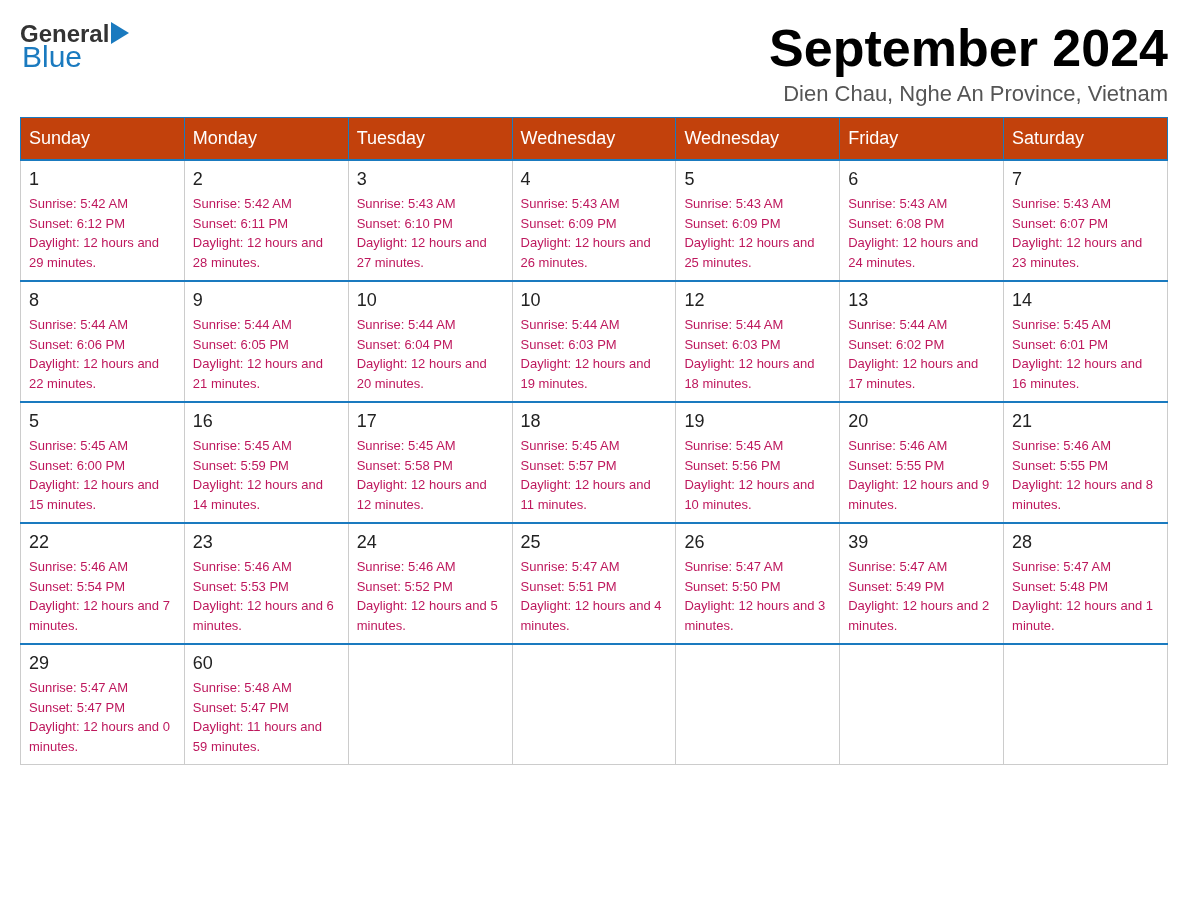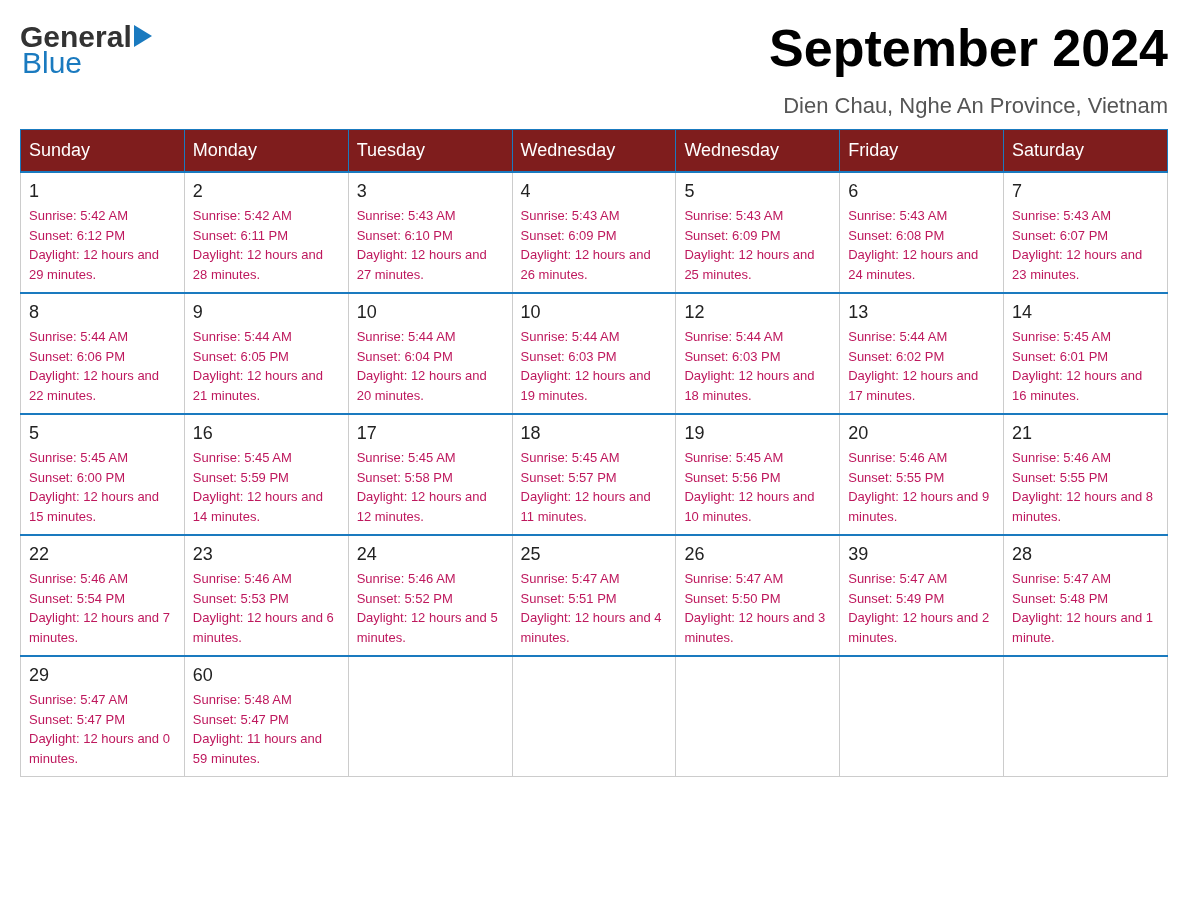--- a/index.html
+++ b/index.html
@@ -21,29 +21,29 @@
     }
     .month-title {
       font-size: 52px;
       font-weight: bold;
       color: #000000;
       line-height: 1.1;
     }
     .location-subtitle {
       font-size: 22px;
       color: #555;
-      margin-top: 16px;
+      margin-top: 4px;
     }
     .calendar {
       width: 100%;
       border-collapse: collapse;
       margin-top: 10px;
     }
     .calendar th {
-      background-color: #7f1d1d;
+      background-color: #c2410c;
       color: white;
       padding: 10px 8px;
       text-align: left;
       font-size: 18px;
       font-weight: normal;
       border: 1px solid #1a7abf;
     }
     .calendar td {
       vertical-align: top;
       padding: 8px;
@@ -80,21 +80,21 @@
       align-items: center;
     }
   </style>
 </head>
 <body>
 
 <div class="header">
   <div class="logo-container">
     <div>
       <div style="display:flex; align-items:center;">
-        <span style="font-size:30px; font-weight:bold; color:#333;">General</span>
+        <span style="font-size:24px; font-weight:bold; color:#333;">General</span>
         <span style="display:inline-block; margin-left:2px; margin-top:2px;">
           <svg width="18" height="22" viewBox="0 0 18 22">
             <polygon points="0,0 18,11 0,22" fill="#1a7abf"></polygon>
           </svg>
         </span>
       </div>
       <div style="font-size:30px; font-weight:normal; color:#1a7abf; margin-top:-8px; padding-left:2px;">Blue</div>
     </div>
   </div>
   <div class="title-section">

